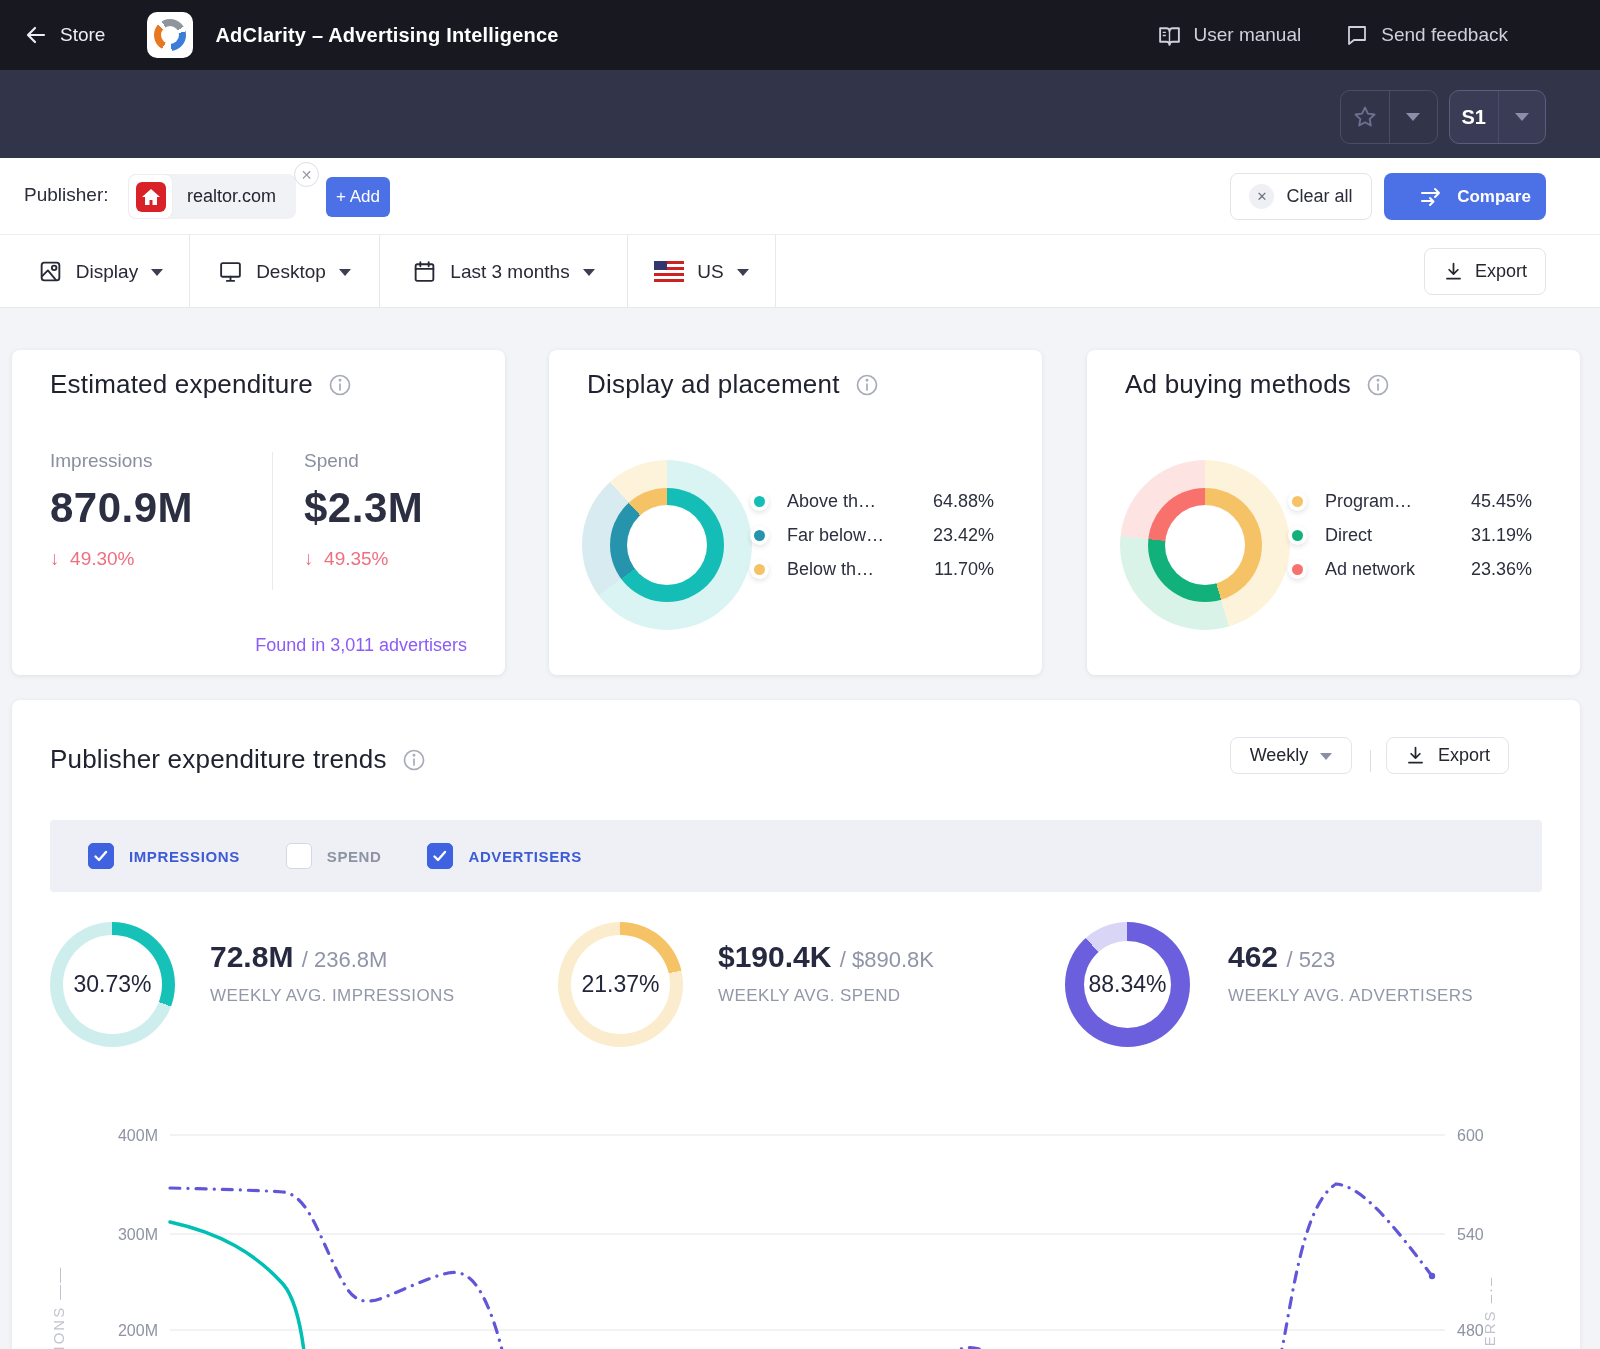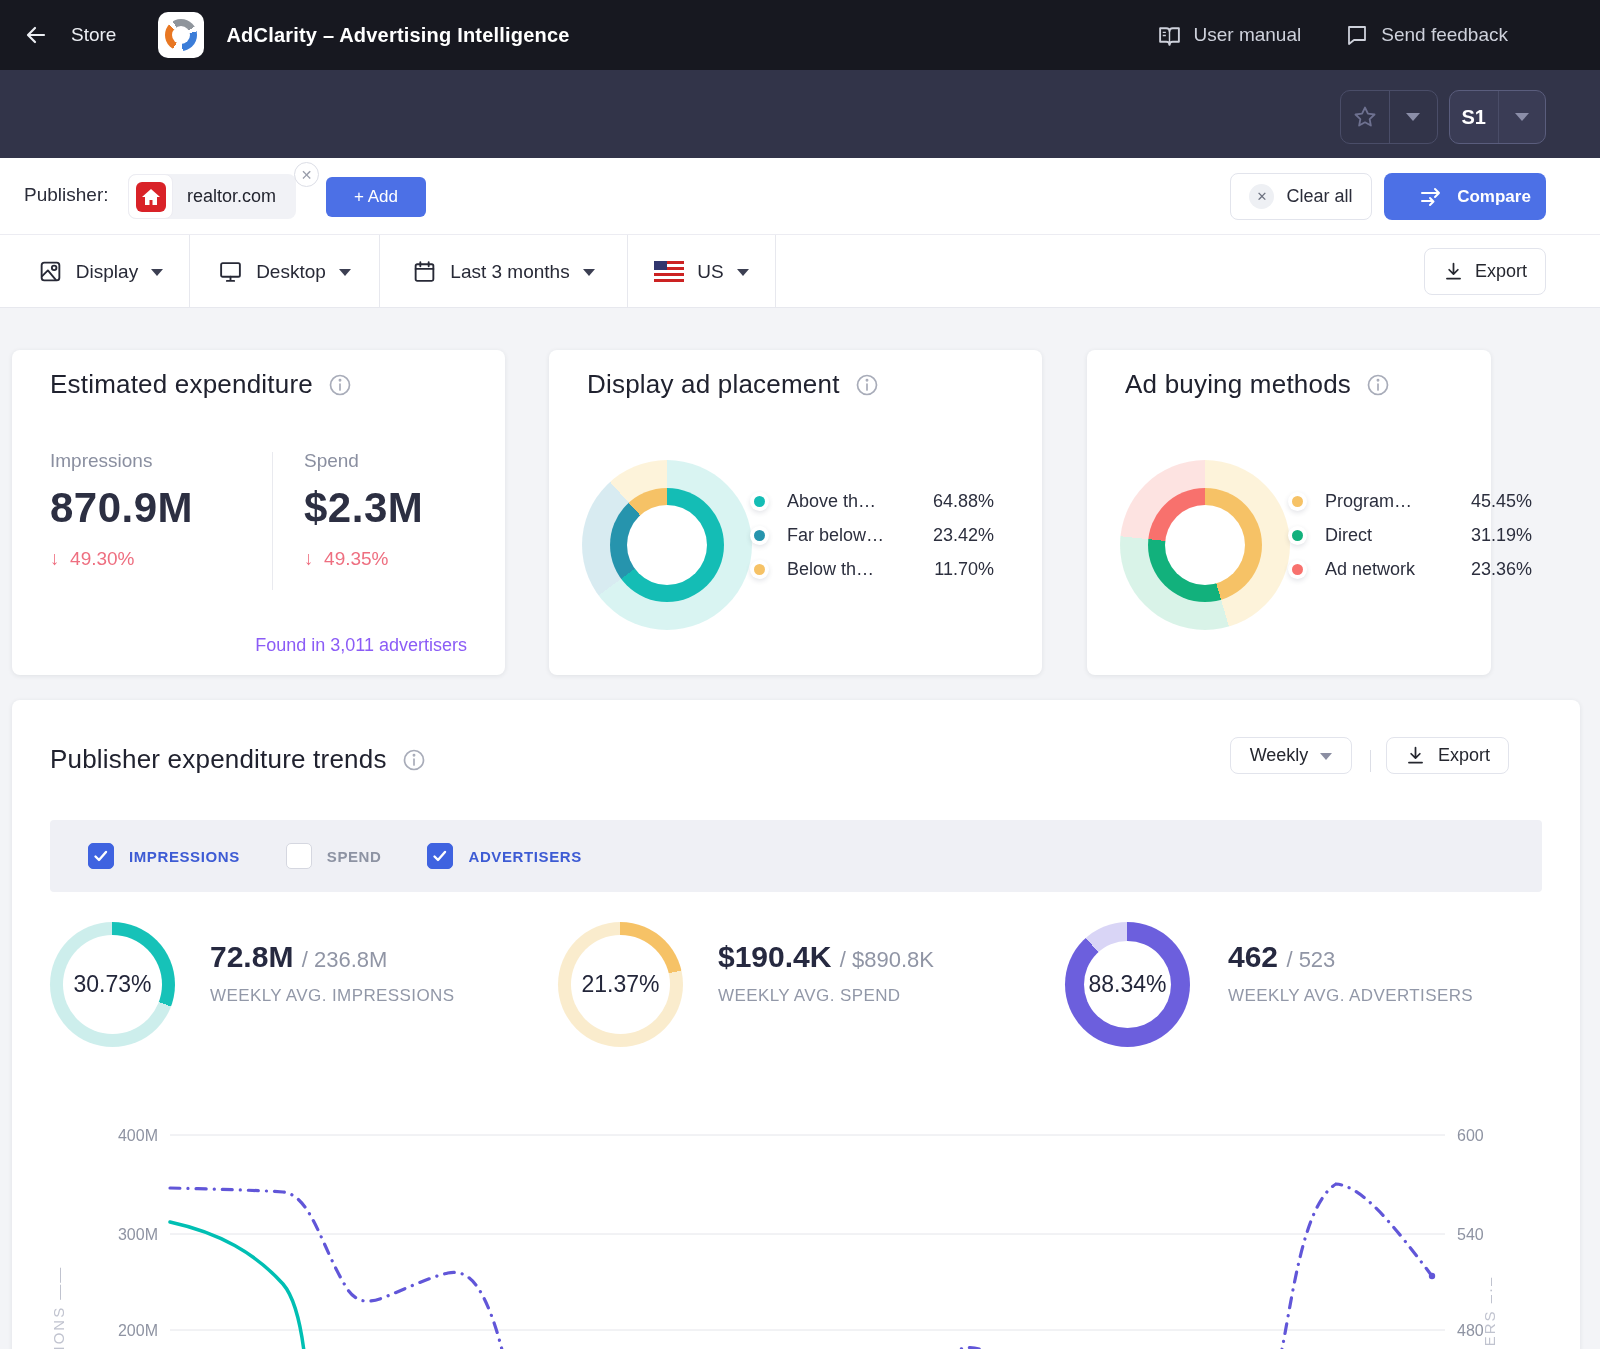--- a/index.html
+++ b/index.html
@@ -1,21 +1,21 @@
 <!DOCTYPE html>
 <html><head>
 <meta charset="utf-8">
 <style>
   * { margin:0; padding:0; box-sizing:border-box; }
   html,body { width:1600px; height:1349px; overflow:hidden; }
   body { font-family:"Liberation Sans", sans-serif; background:#f3f4f7; position:relative; color:#2b2d3a; }
 
   
   .topbar { position:absolute; left:0; top:0; width:1600px; height:70px; background:#171820; display:flex; align-items:center; }
-  .store { display:flex; align-items:center; gap:23px; margin-left:24px; color:#eceef3; font-size:19px; cursor:pointer; }
+  .store { display:flex; align-items:center; gap:12px; margin-left:24px; color:#eceef3; font-size:19px; cursor:pointer; }
   .applogo { width:46px; height:46px; background:#fff; border-radius:10px; margin-left:42px; display:flex; align-items:center; justify-content:center; }
   .applogo .ring { width:32px; height:32px; border-radius:50%;
     background:conic-gradient(from 210deg,#e87722 0 28%,#fff 28% 33%,#8f959c 33% 58%,#fff 58% 63%,#3b7dd8 63% 90%,#fff 90% 100%); position:relative; }
   .applogo .ring::after { content:""; position:absolute; inset:7px; background:#fff; border-radius:50%; }
   .apptitle { margin-left:22px; font-size:20px; font-weight:700; color:#fff; letter-spacing:.2px; }
   .topbar .right { margin-left:auto; display:flex; align-items:center; gap:44px; margin-right:92px; color:#ced1db; font-size:19px; }
   .toplink { display:flex; align-items:center; gap:12px; cursor:pointer; }
 
   
   .bar2 { position:absolute; left:0; top:70px; width:1600px; height:88px; background:#323449; }
@@ -27,36 +27,36 @@
   .s1-label { font-size:20px; font-weight:700; color:#fff; }
   .caret-dn { width:0; height:0; border-left:7px solid transparent; border-right:7px solid transparent; border-top:8px solid #8b8ea8; }
 
   
   .pubrow { position:absolute; left:0; top:158px; width:1600px; height:77px; background:#fff; border-bottom:1px solid #ececf2; }
   .publabel { position:absolute; left:24px; top:26px; font-size:19px; color:#2b2d3a; }
   .chip { position:absolute; left:128px; top:16px; height:45px; background:#f1f2f6; border-radius:8px; display:flex; align-items:center; padding-right:20px; }
   .chip .favbox { width:45px; height:45px; background:#fff; border:1px solid #ececf2; border-radius:8px; display:flex; align-items:center; justify-content:center; }
   .chip .chiptext { font-size:18px; margin-left:14px; color:#23252f; }
   .chip-x { position:absolute; left:294px; top:4px; width:25px; height:25px; background:#fff; border:1px solid #dcdee6; border-radius:50%; color:#9a9eab; font-size:14px; display:flex; align-items:center; justify-content:center; cursor:pointer; }
-  .addbtn { position:absolute; left:326px; top:19px; width:100px; height:40px; background:#4c70e6; color:#fff; border:none; border-radius:6px; font-size:17px; font-family:inherit; cursor:pointer; }
+  .addbtn { position:absolute; left:326px; top:19px; width:64px; height:40px; background:#4c70e6; color:#fff; border:none; border-radius:6px; font-size:17px; font-family:inherit; cursor:pointer; }
   .clearbtn { position:absolute; left:1230px; top:15px; width:142px; height:47px; background:#fff; border:1px solid #e2e4ec; border-radius:8px; display:flex; align-items:center; justify-content:center; gap:12px; font-size:18px; cursor:pointer; }
   .clearbtn .xcircle { width:25px; height:25px; border-radius:50%; background:#eef0f4; color:#6d7280; font-size:13px; display:flex; align-items:center; justify-content:center; }
   .comparebtn { position:absolute; left:1384px; top:15px; width:162px; height:47px; background:#4c70e6; border:none; border-radius:8px; color:#fff; font-size:17px; font-weight:700; font-family:inherit; display:flex; align-items:center; justify-content:center; gap:12px; cursor:pointer;padding-left:20px; }
 
   
   .filterbar { position:absolute; left:0; top:235px; width:1600px; height:73px; background:#fff; border-bottom:1px solid #e7e8ee; }
   .fcell { position:absolute; top:0; height:73px; display:flex; align-items:center; justify-content:center; gap:13px; border-right:1px solid #e7e8ee; font-size:19px; color:#272936; cursor:pointer; }
   .fcell .tri { width:0; height:0; border-left:6px solid transparent; border-right:6px solid transparent; border-top:7px solid #3c3f52; margin-top:2px; }
   .exportbtn { position:absolute; right:54px; top:13px; width:122px; height:47px; background:#fff; border:1px solid #e2e4ec; border-radius:8px; display:flex; align-items:center; justify-content:center; gap:11px; font-size:18px; color:#25272f; cursor:pointer; }
 
   
   .card { position:absolute; background:#fff; border-radius:8px; box-shadow:0 1px 5px rgba(38,40,58,.09); }
   .c1 { left:12px; top:350px; width:493px; height:325px; }
   .c2 { left:549px; top:350px; width:493px; height:325px; }
-  .c3 { left:1087px; top:350px; width:404px; height:325px;padding-left:24px; }
+  .c3 { left:1087px; top:350px; width:493px; height:325px;padding-left:24px; }
   .card-title { position:absolute; left:38px; top:19px; display:flex; align-items:center; gap:15px; font-size:26px; color:#20222f; font-weight:500; letter-spacing:.2px; }
 
   .metric-col { position:absolute; top:100px; }
   .metric-label { font-size:19px; color:#8a8fa0; }
   .metric-value { font-size:42px; font-weight:700; color:#2c2f42; margin-top:12px; letter-spacing:.5px; }
   .metric-change { font-size:19px; color:#ee6f80; margin-top:16px; }
   .vdiv { position:absolute; left:260px; top:102px; width:1px; height:138px; background:#e9eaef; }
   .foundin { position:absolute; right:38px; bottom:19px; font-size:18px; color:#8b5cf6; }
 
   .donut { position:absolute; width:170px; height:170px; left:33px; top:110px; }

